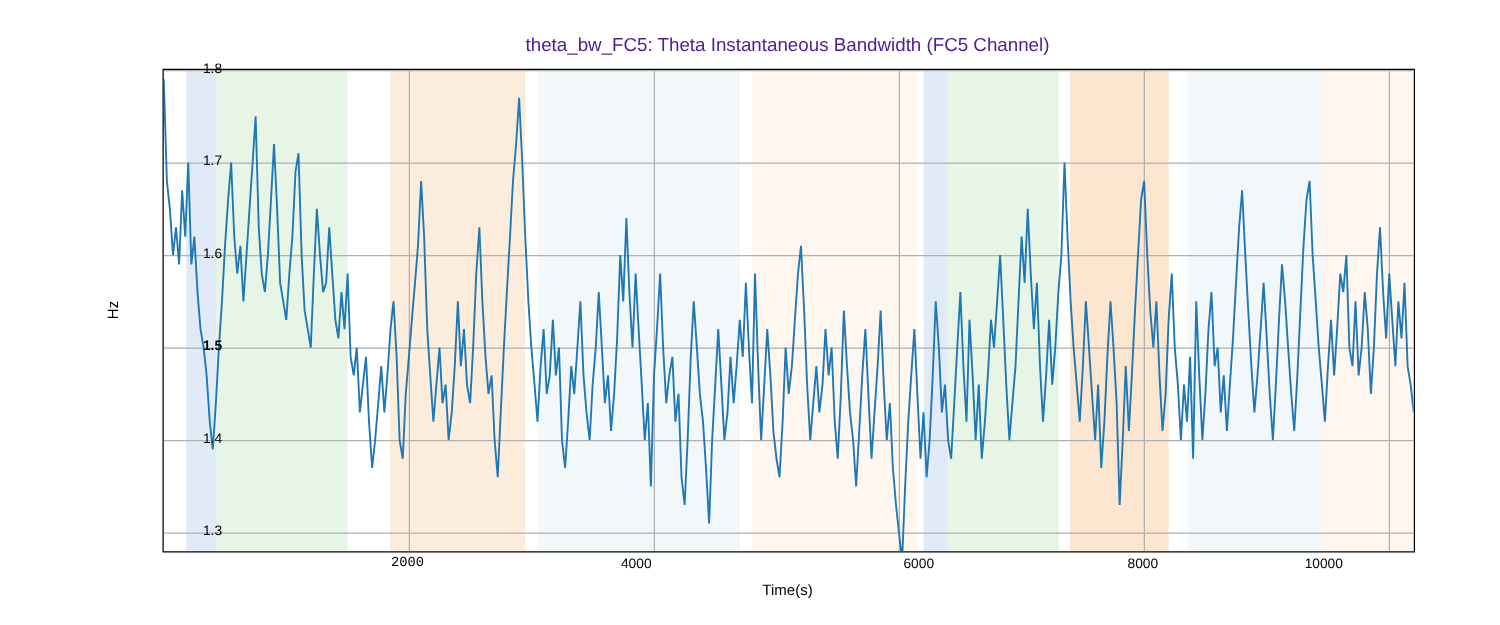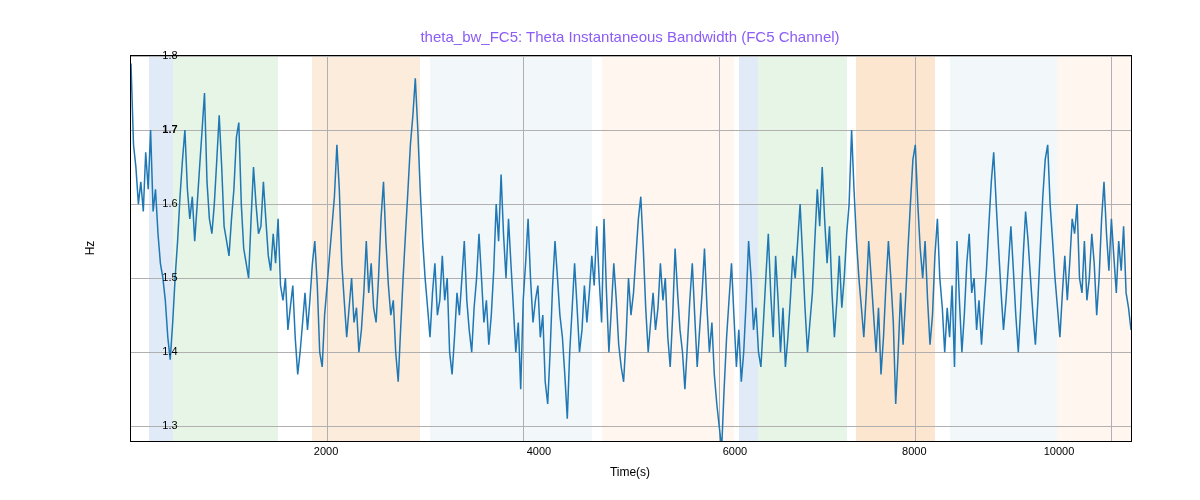--- a/index.html
+++ b/index.html
@@ -48,21 +48,21 @@
     width: 1px;
     background: #b0b0b0;
   }
   .title {
     position: absolute;
     top: 28px;
     left: 130px;
     width: 1000px;
     text-align: center;
     font-size: 15px;
-    color: #8b5cf6;
+    color: #4c1d95;
   }
   .ylabel {
     position: absolute;
     left: 80px;
     top: 55px;
     height: 385px;
     width: 20px;
     display: flex;
     align-items: center;
     justify-content: center;
@@ -176,24 +176,24 @@
         <div class="tick-mark-x" style="left: 588.235px;"></div>
         <div class="tick-mark-x" style="left: 784.314px;"></div>
         <div class="tick-mark-x" style="left: 980.392px;"></div>
       </div>
   </div>
 </div>
 
 <div id="yticks">
     <div class="ytick" style="top: 425.192px;">1.3</div>
     <div class="ytick" style="top: 351.154px;">1.4</div>
-    <div class="ytick" style="top: 277.115px;">1.5</div>
+    <div class="ytick" style="top: 277.115px; font-weight: bold;">1.5</div>
     <div class="ytick" style="top: 203.077px;">1.6</div>
-    <div class="ytick" style="top: 129.038px; font-weight: bold;">1.7</div>
+    <div class="ytick" style="top: 129.038px;">1.7</div>
     <div class="ytick" style="top: 55px;">1.8</div>
   </div>
 <div id="xticks">
-    <div class="xtick" style="left: 326.078px;">2000</div>
-    <div class="xtick" style="left: 539px;">4000</div>
+    <div class="xtick" style="left: 326.078px; font-family: Liberation Mono, monospace;">2000</div>
+    <div class="xtick" style="left: 509px;">4000</div>
     <div class="xtick" style="left: 735px;">6000</div>
     <div class="xtick" style="left: 914.314px;">8000</div>
     <div class="xtick" style="left: 1059px;">10000</div>
   </div>
 
 </body></html>

